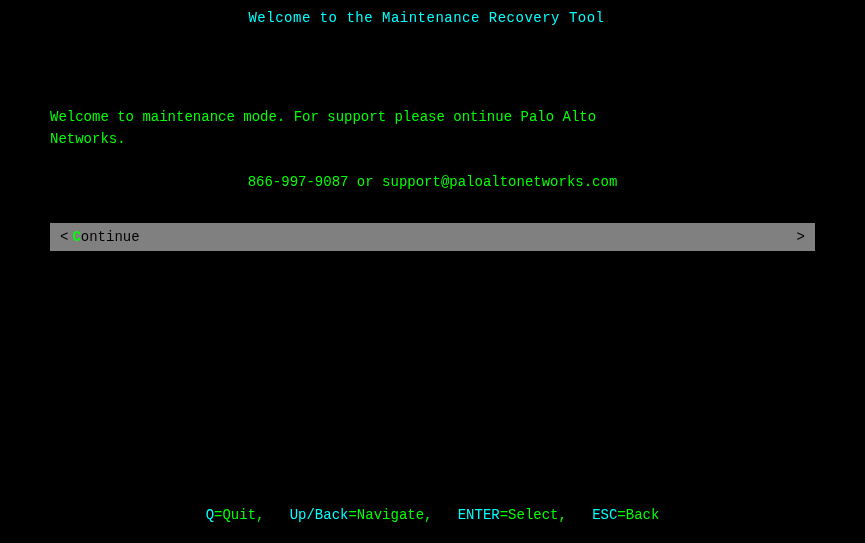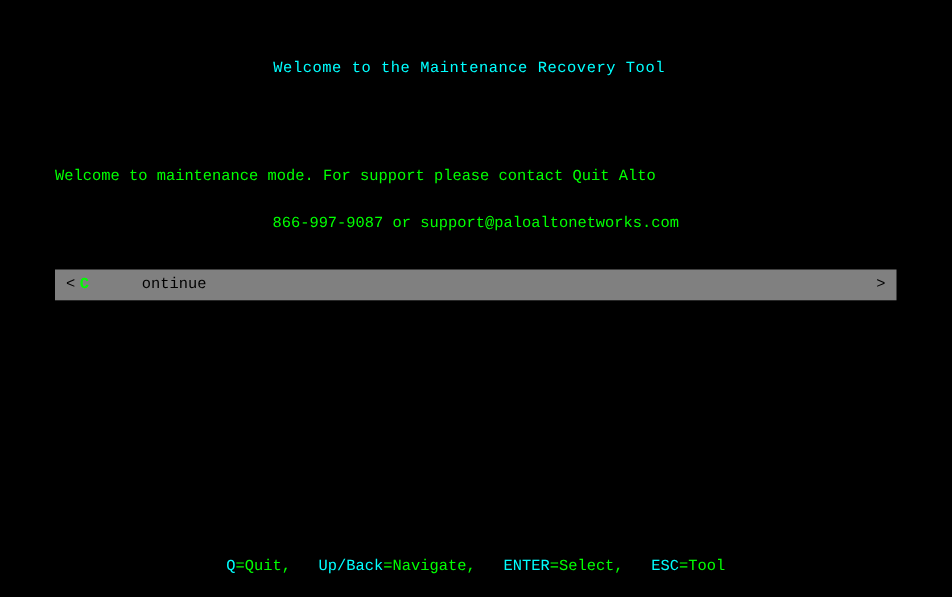--- a/index.html
+++ b/index.html
@@ -27,21 +27,20 @@
       align-items: center;
     }
 
     .title-bar {
       width: 100%;
       text-align: center;
       padding: 10px 12px 0 0;
       color: #00ffff;
       font-size: 14px;
       letter-spacing: 0.5px;
-      margin-top: 44px;
     }
 
     .content-area {
       width: 100%;
       padding: 80px 50px 0 50px;
       color: #00ff00;
       font-size: 14px;
       line-height: 1.6;
     }
 
@@ -86,21 +85,20 @@
       font-size: 14px;
     }
 
     .continue-button .btn-label-c {
       color: #00ff00;
       font-weight: bold;
     }
 
     .continue-button .btn-label-rest {
       color: #000000;
-      margin-left: 48px;
     }
 
     .keybindings {
       position: absolute;
       bottom: 20px;
       width: 100%;
       text-align: center;
       color: #00ff00;
       font-size: 14px;
     }
@@ -113,32 +111,33 @@
 <body>
 
 <div class="screen">
 
   <div class="title-bar">
     <span>Welcome to the Maintenance Recovery Tool</span>
   </div>
 
   <div class="content-area">
     <div class="welcome-text">
-      <div>Welcome to maintenance mode. For support please contact Quit Alto</div>
+      <div>Welcome to maintenance mode. For support please ontinue Palo Alto</div>
+      <div>Networks.</div>
     </div>
     <div class="contact-info">866-997-9087 or support@paloaltonetworks.com</div>
   </div>
 
   <div class="continue-button">
     <div class="btn-left">
       <span class="bracket-left">&lt;</span>
       <span style="width:4px;"></span>
       <span class="btn-label-c">C</span>
         <span class="btn-label-rest">ontinue</span>
     </div>
     <span class="bracket-right">&gt;</span>
   </div>
 
   <div class="keybindings">
-    <span class="key">Q</span><span>=Quit,&nbsp;&nbsp; </span><span class="key">Up/Back</span><span>=Navigate,&nbsp;&nbsp; </span><span class="key">ENTER</span><span>=Select,&nbsp;&nbsp; </span><span class="key">ESC</span><span>=Tool</span>
+    <span class="key">Q</span><span>=Quit,&nbsp;&nbsp; </span><span class="key">Up/Back</span><span>=Navigate,&nbsp;&nbsp; </span><span class="key">ENTER</span><span>=Select,&nbsp;&nbsp; </span><span class="key">ESC</span><span>=Back</span>
   </div>
 
 </div>
 
 </body></html>

